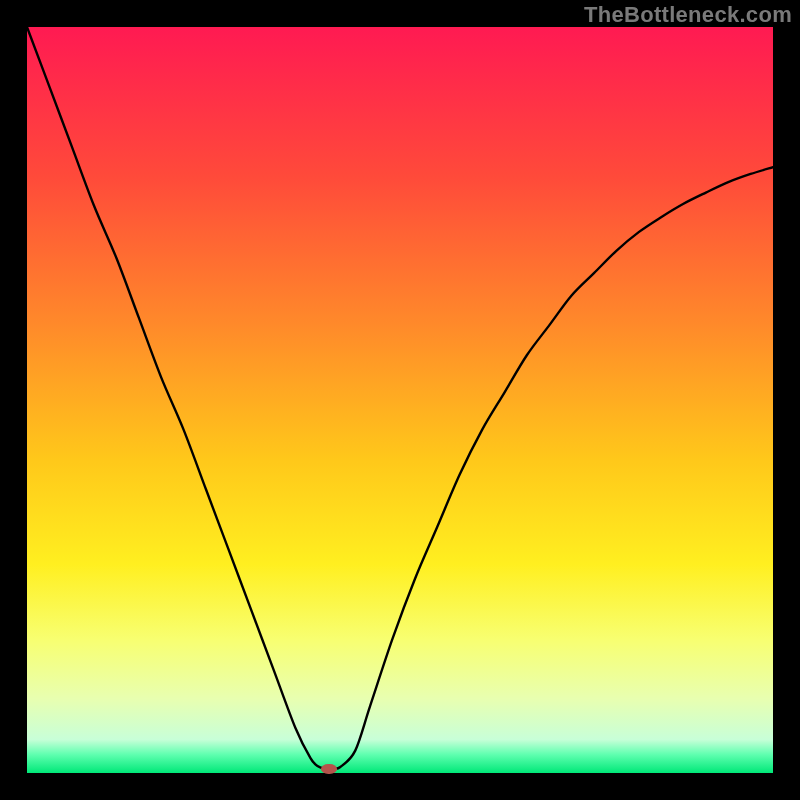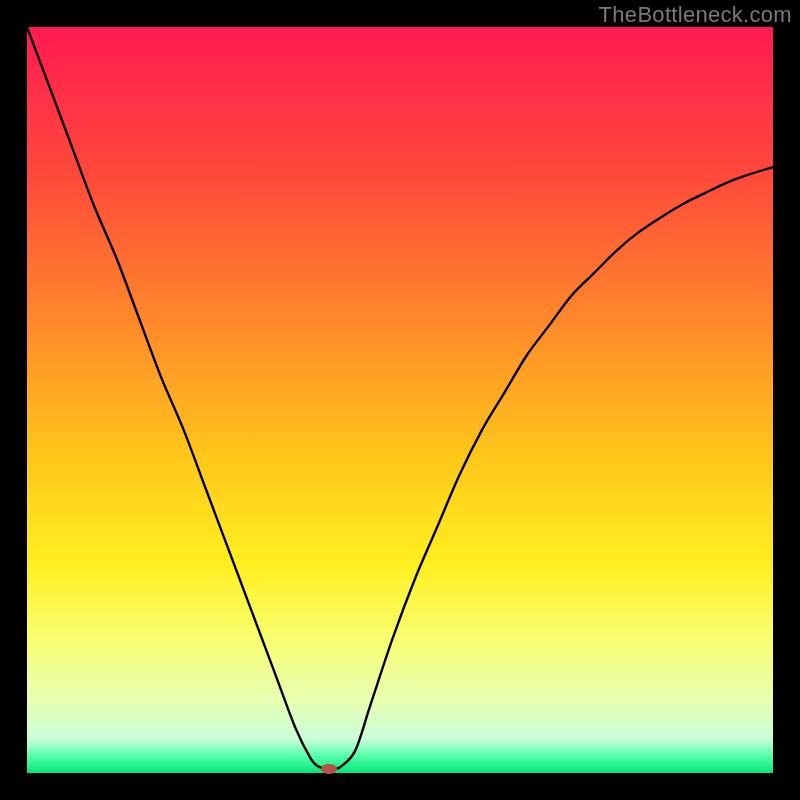--- a/index.html
+++ b/index.html
@@ -1,18 +1,18 @@
 <!DOCTYPE html>
 <html><head>
 <meta charset="utf-8">
 <style>
   * { margin: 0; padding: 0; box-sizing: border-box; }
   body { width: 800px; height: 800px; overflow: hidden; background: #000; font-family: Arial, sans-serif; }
   .container { position: relative; width: 800px; height: 800px; }
-  .watermark { position: absolute; top: 2px; right: 8px; color: #7a7a7a; font-size: 22px; font-weight: 400; letter-spacing: 0.3px; z-index: 10; }
+  .watermark { position: absolute; top: 2px; right: 8px; color: #7a7a7a; font-size: 22px; font-weight: 700; letter-spacing: 0.3px; z-index: 10; }
   .plot-area { position: absolute; left: 27px; top: 27px; width: 746px; height: 746px; }
   .gradient-bg { position: absolute; width: 100%; height: 100%; }
   .curve-svg { position: absolute; width: 100%; height: 100%; left: 0; top: 0; }
   .marker { position: absolute; border-radius: 45%; background: #b5534b; }
 </style>
 </head>
 <body>
 
 <div class="container">
   <div class="watermark">TheBottleneck.com</div>

